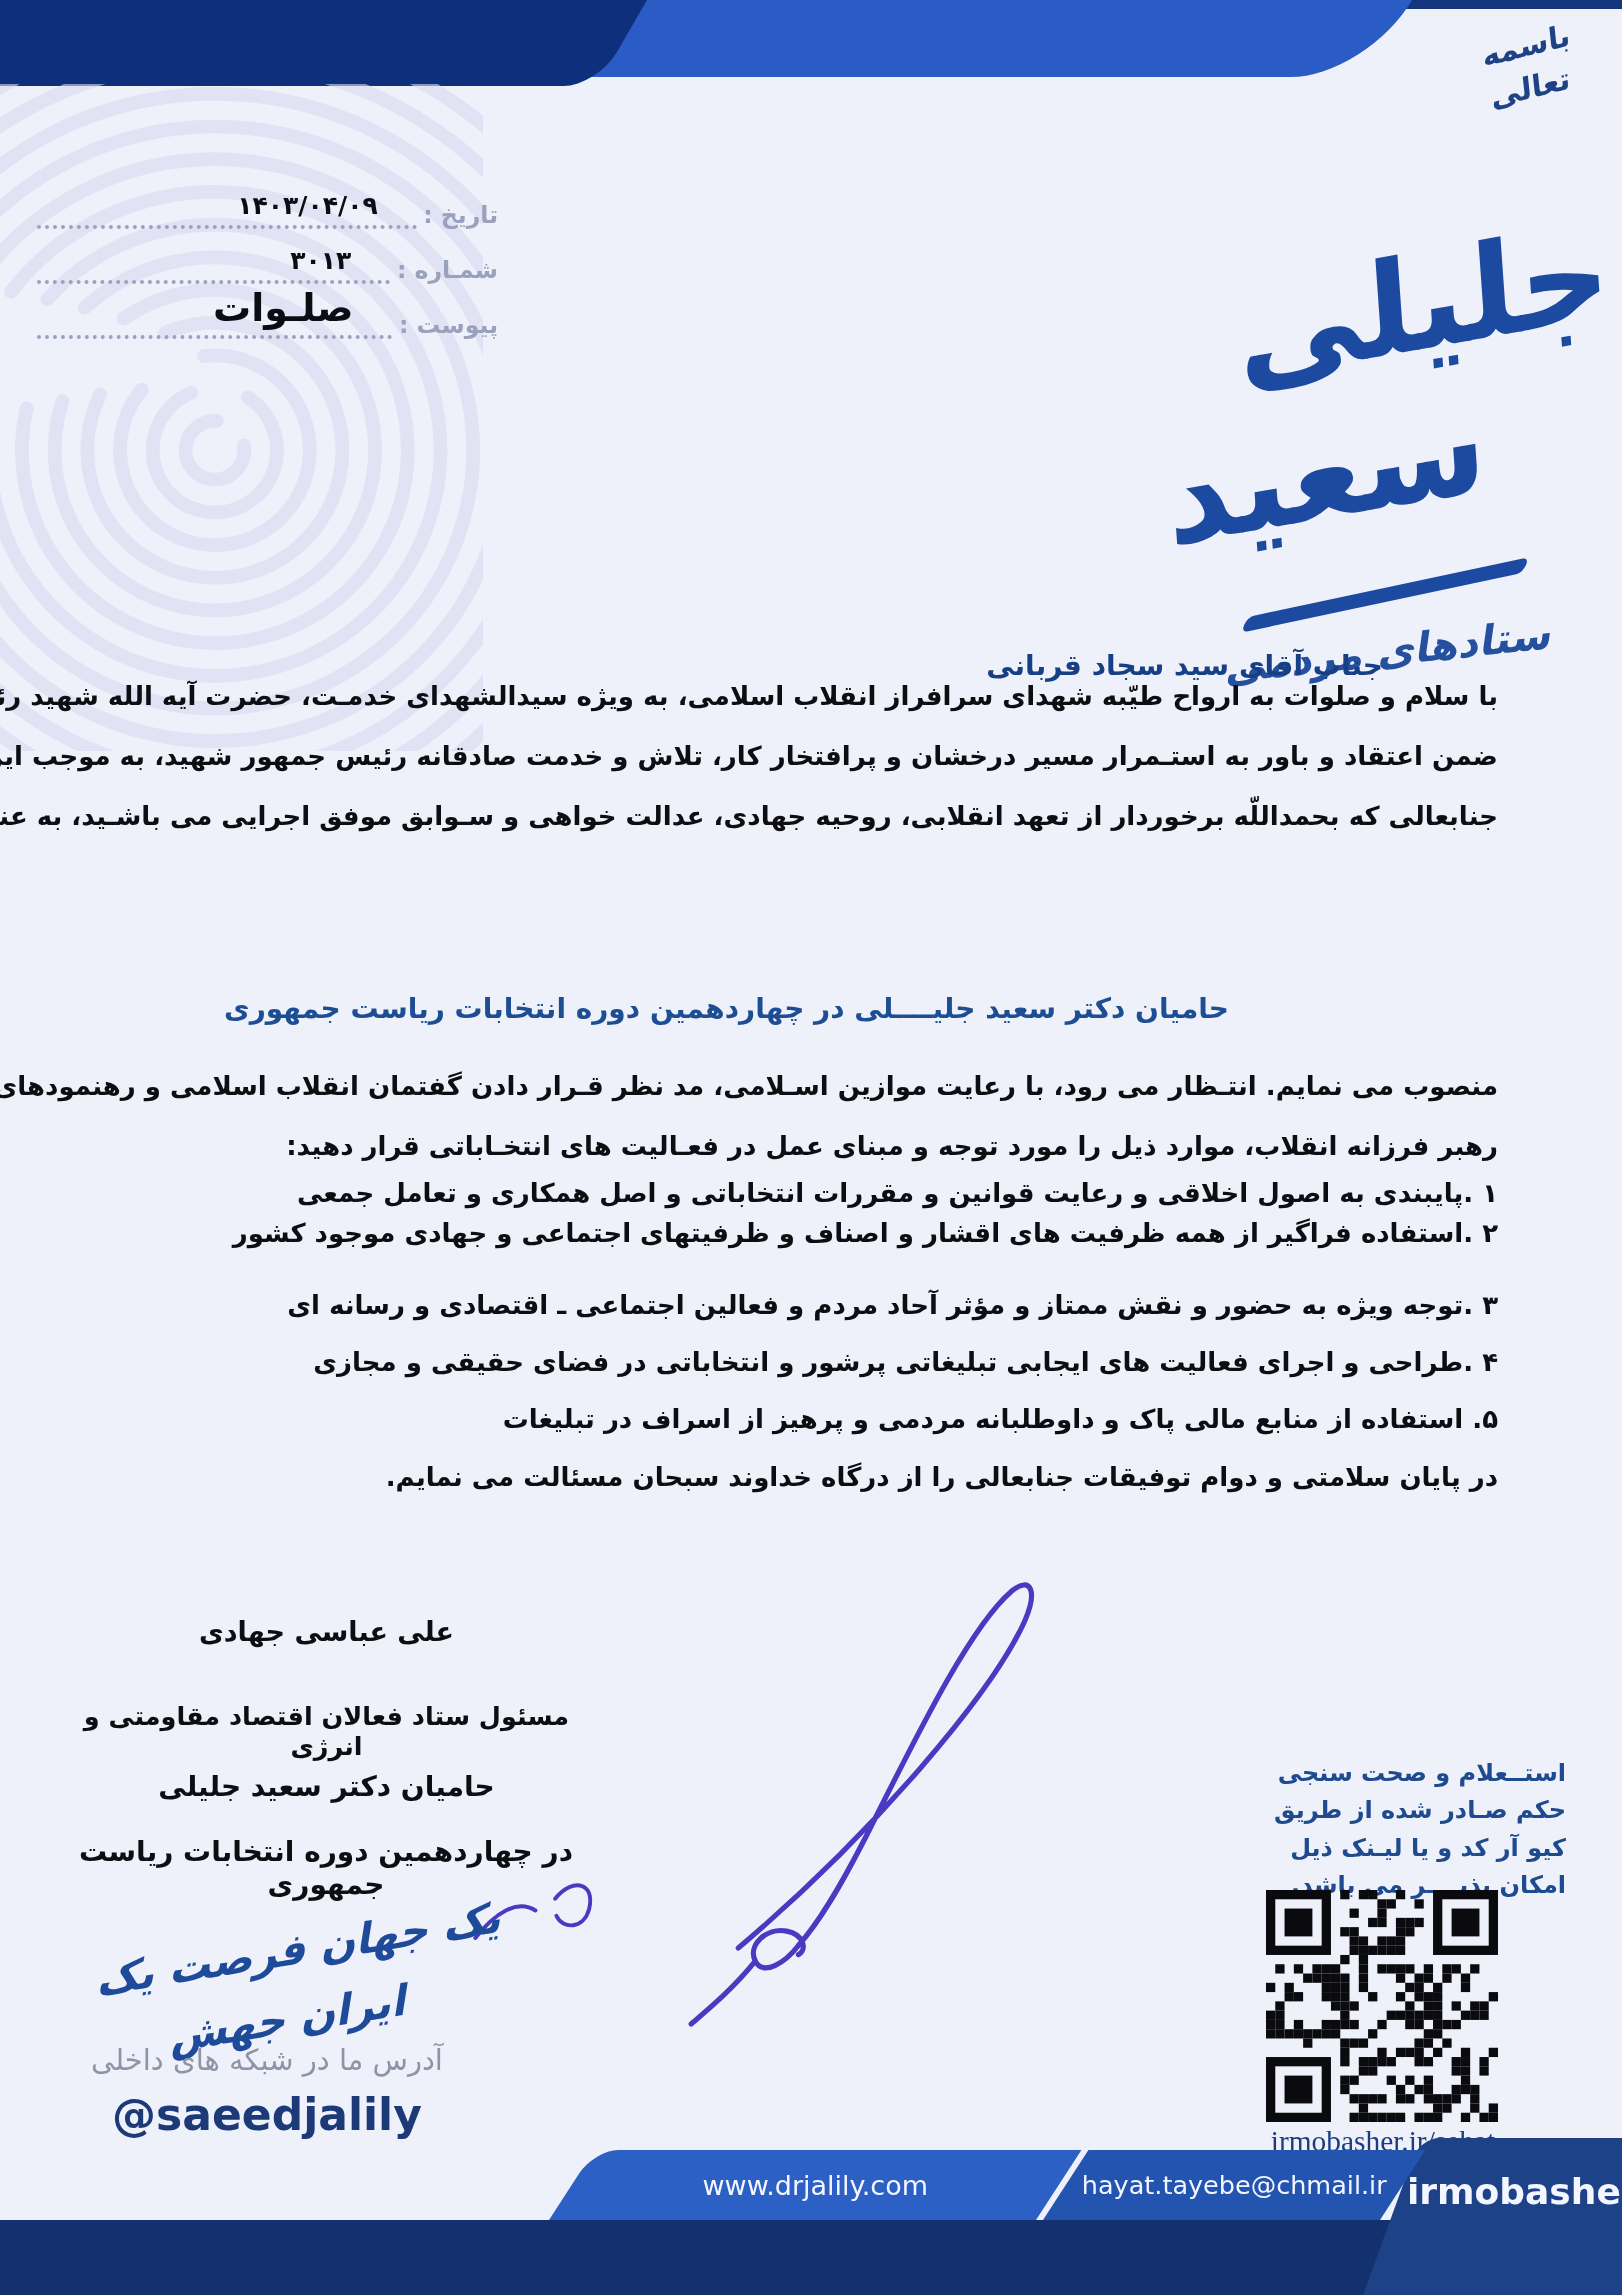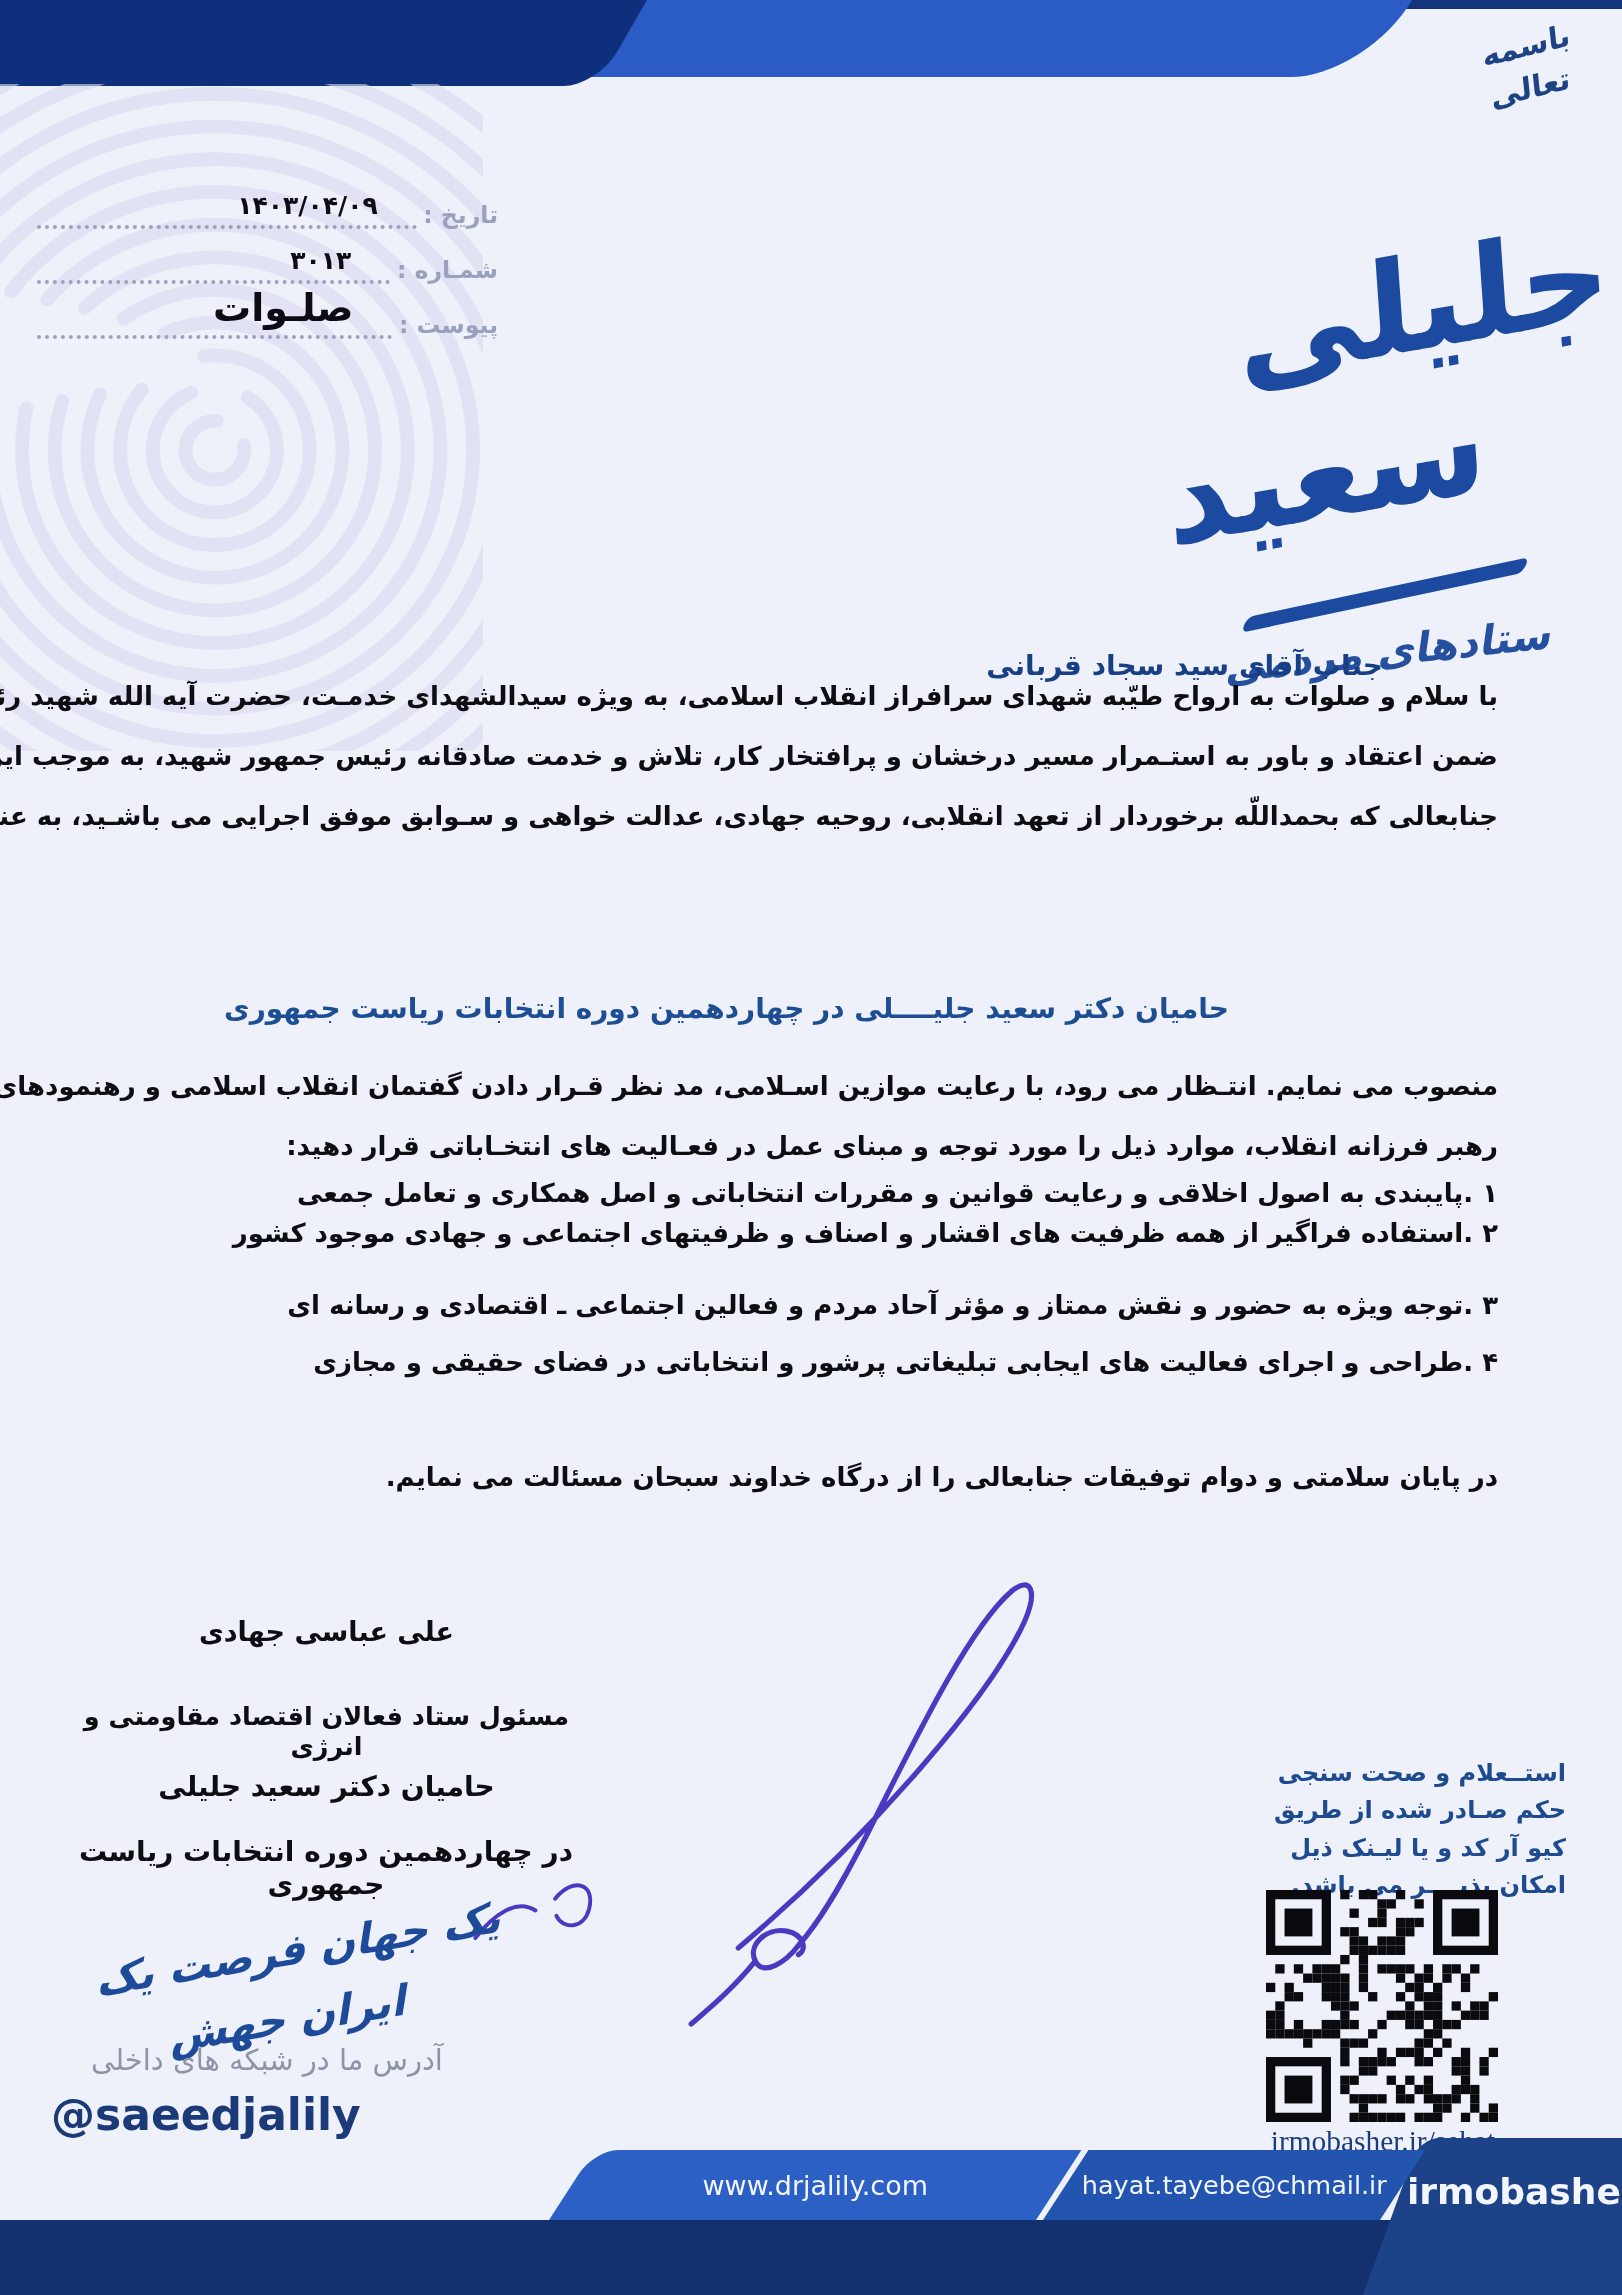--- a/index.html
+++ b/index.html
@@ -53,21 +53,21 @@
   .verify-line{ font-size:24px; font-weight:bold; color:#1e4a8f; }
   .qr{ position:absolute; left:1267px; top:1890px; width:232px; height:232px; }
   .qr-link{ position:absolute; left:1230px; top:2125px; width:308px; text-align:center;
             font-family:"Liberation Serif", serif; font-size:29.4px; color:#1b3c80; }
   
   .slogan{ position:absolute; left:72px; top:1917px; width:445px; height:164px;
            transform:rotate(-9deg) skewX(-18deg); font-size:42px; font-weight:bold;
            color:#1e4a9a; text-align:center; line-height:67px; }
   .social-caption{ position:absolute; left:52px; top:2043px; width:432px; text-align:center;
                    font-size:29px; color:#8e94a6; }
-  .social-handle{ position:absolute; left:52px; top:2089px; width:432px; 
+  .social-handle{ position:absolute; left:52px; top:2089px; width:432px; text-align:center;
                   font-size:44px; font-weight:bold; color:#1d3a78; }
   
   .footer-rect{ position:absolute; left:0; top:2220px; width:1623px; height:76px; background:#14316f; }
   .f-band{ position:absolute; transform-origin:bottom left; color:#f3f6ff; }
   .f-band .inner{ width:100%; height:100%; display:flex; align-items:center; justify-content:center; }
   .f-a{ left:550px; top:2150px; width:487px; height:70px; background:#2c60c5; transform:skewX(-33deg); border-radius:23.6px 0 0 0; z-index:4; }
   .f-b{ left:1044px; top:2150px; width:337px; height:70px; background:#2254b0; transform:skewX(-33deg); z-index:3; }
   .f-c{ left:1364px; top:2138px; width:301px; height:157px; background:#1d4288; transform:skewX(-20deg); border-radius:19.6px 0 0 0; z-index:2; }
   .f-a .inner{ transform:skewX(33deg); font-size:27px; }
   .f-b .inner{ transform:skewX(33deg); font-size:25.5px; }
@@ -141,20 +141,21 @@
 
   <div class="t title-line" style="right:393px; top:992px; font-size:28px;">حامیان دکتر سعید جلیــــلی در چهاردهمین دوره انتخابات ریاست جمهوری</div>
 
   <div class="t body-line" style="right:124px; top:1071px;">منصوب می نمایم. انتـظار می رود، با رعایت موازین اسـلامی، مد نظر قـرار دادن گفتمان انقلاب اسلامی و رهنمودهای</div>
   <div class="t body-line" style="right:124px; top:1131px;">رهبر فرزانه انقلاب، موارد ذیل  را مورد توجه و مبنای عمل در فعـالیت های انتخـاباتی قرار دهید:</div>
 
   <div class="t body-line" style="right:124px; top:1178px;text-align:right;">۱ .پایبندی به اصول اخلاقی و رعایت قوانین و مقررات انتخاباتی و اصل همکاری و تعامل جمعی</div>
   <div class="t body-line" style="right:124px; top:1218px;">۲ .استفاده فراگیر از همه ظرفیت های اقشار و اصناف و ظرفیتهای اجتماعی و جهادی موجود کشور</div>
   <div class="t body-line" style="right:124px; top:1290px;">۳ .توجه ویژه به حضور و نقش ممتاز و مؤثر آحاد مردم و فعالین اجتماعی ـ اقتصادی و رسانه ای</div>
   <div class="t body-line" style="right:124px; top:1347px;">۴ .طراحی و اجرای فعالیت های ایجابی تبلیغاتی پرشور و انتخاباتی در فضای حقیقی و مجازی</div>
+  <div class="t body-line" style="right:124px; top:1404px;">۵. استفاده از منابع مالی پاک و داوطلبانه مردمی و پرهیز از اسراف در تبلیغات</div>
 
   <div class="t body-line" style="right:124px; top:1462px;">در پایان سلامتی و دوام توفیقات جنابعالی را از درگاه خداوند سبحان مسئالت می نمایم.</div>
 
   <div class="sig-line" style="left:131px; top:1616px; width:393px; font-size:27px;">علی عباسی جهادی</div>
   <div class="sig-line" style="left:79px; top:1701px; width:497px; font-size:25.5px;">مسئول ستاد فعالان اقتصاد مقاومتی و انرژی</div>
   <div class="sig-line" style="left:131px; top:1770px; width:393px; font-size:28px;">حامیان دکتر سعید جلیلی</div>
   <div class="sig-line" style="left:72px; top:1835px; width:510px; font-size:28px;">در چهاردهمین دوره انتخابات ریاست جمهوری</div>
 
   <div class="sig-svg">
     <svg width="523" height="471" viewBox="0 0 800 720">

